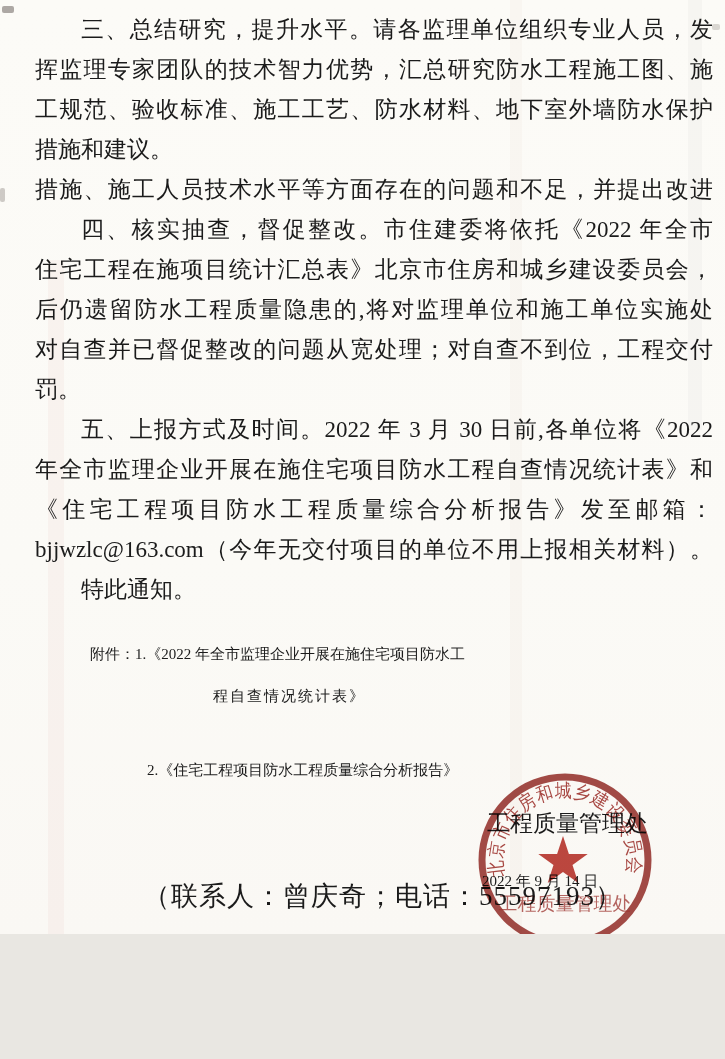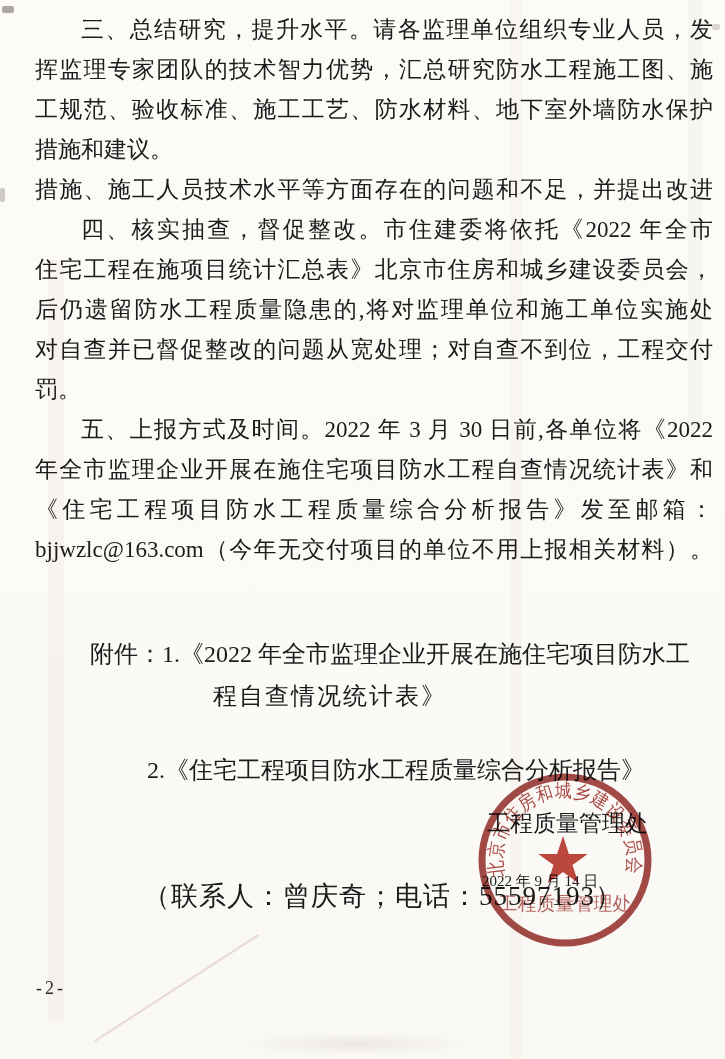--- a/index.html
+++ b/index.html
@@ -2,21 +2,21 @@
 <html lang="zh"><head>
 <meta charset="utf-8">
 <style>
   html,body { margin:0; padding:0; }
   body {
     width:725px; height:1059px;
     background:#e9e7e2;
     font-family:"Liberation Serif","DejaVu Serif",serif;
   }
   .page {
-    position:relative; width:725px; height:1059px; overflow:hidden;
+    position:relative; width:725px; height:934px; overflow:hidden;
     background:linear-gradient(180deg,#fcfbf7 0%,#fbfaf6 60%,#faf8f4 100%);
     color:#1b1b1b;
     text-decoration:underline;
   }
   
   .streak { position:absolute; pointer-events:none; }
   .streak.s1 { left:48px;  top:260px; width:16px; height:760px; background:rgba(228,178,168,.10); }
   .streak.s2 { left:510px; top:0;     width:12px; height:1059px; background:rgba(222,190,180,.08); }
   .streak.s3 { left:688px; top:0;     width:14px; height:430px;  background:rgba(200,198,192,.10); }
   .crease { position:absolute; left:95px; top:1040px; width:195px; height:2px;
@@ -30,21 +30,21 @@
 
   
   .doc { position:absolute; left:35px; top:10px; width:678px;
          font-size:23px; line-height:40px; }
   .doc p { margin:0; }
   .l { text-align:justify; text-align-last:justify; }
   .l.first { padding-left:46px; }
   .l.last  { text-align-last:left; }
 
   
-  .att { position:absolute; font-size:24px; line-height:28px; white-space:nowrap; }
+  .att { position:absolute; font-size:15px; line-height:28px; white-space:nowrap; }
   .att.a1 { left:90px;  top:640px; }
   .att.a2 { left:213px; top:682px; letter-spacing:2px; }
   .att.a3 { left:147px; top:756px; }
 
   
   .sig-dept { position:absolute; left:487px; top:808px; font-size:23px; white-space:nowrap; }
   .sig-date { position:absolute; left:482px; top:872px; font-size:15px; white-space:nowrap; }
   .contact  { position:absolute; left:143px; top:878px; font-size:27px; letter-spacing:1px; white-space:nowrap; }
 
   .page-num { position:absolute; left:36px; top:978px; font-size:18px; letter-spacing:3px; color:#2a2a2a; }
@@ -80,20 +80,21 @@
       <span class="l" style="display:block">住宅工程在施项目统计汇总表》北京市住房和城乡建设委员会，</span>
       <span class="l" style="display:block">后仍遗留防水工程质量隐患的,将对监理单位和施工单位实施处</span>
       <span class="l" style="display:block">对自查并已督促整改的问题从宽处理；对自查不到位，工程交付</span>
       <span class="l last" style="display:block">罚。</span>
     </p>
     <p>
       <span class="l first" style="display:block">五、上报方式及时间。2022 年 3 月 30 日前,各单位将《2022</span>
       <span class="l" style="display:block">年全市监理企业开展在施住宅项目防水工程自查情况统计表》和</span>
       <span class="l" style="display:block">《住宅工程项目防水工程质量综合分析报告》发至邮箱：</span>
       <span class="l" style="display:block">bjjwzlc@163.com（今年无交付项目的单位不用上报相关材料）。</span>
+      <span class="l first last" style="display:block">特此通知。</span>
     </p>
   </div>
 
   <div class="att a1">附件：1.《2022 年全市监理企业开展在施住宅项目防水工</div>
   <div class="att a2">程自查情况统计表》</div>
   <div class="att a3">2.《住宅工程项目防水工程质量综合分析报告》</div>
 
   <div class="sig-dept">工程质量管理处</div>
   <div class="sig-date">2022 年 9 月 14 日</div>
   <div class="contact">（联系人：曾庆奇；电话：55597193）</div>

